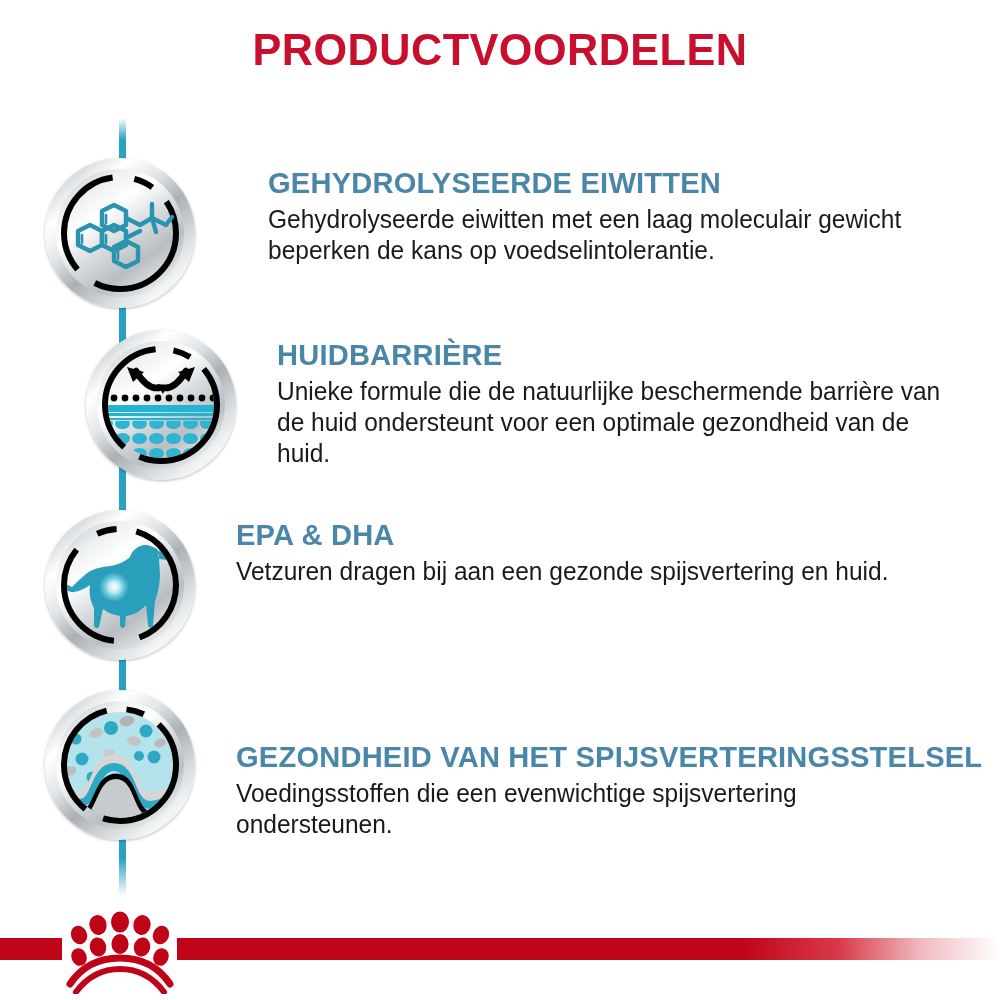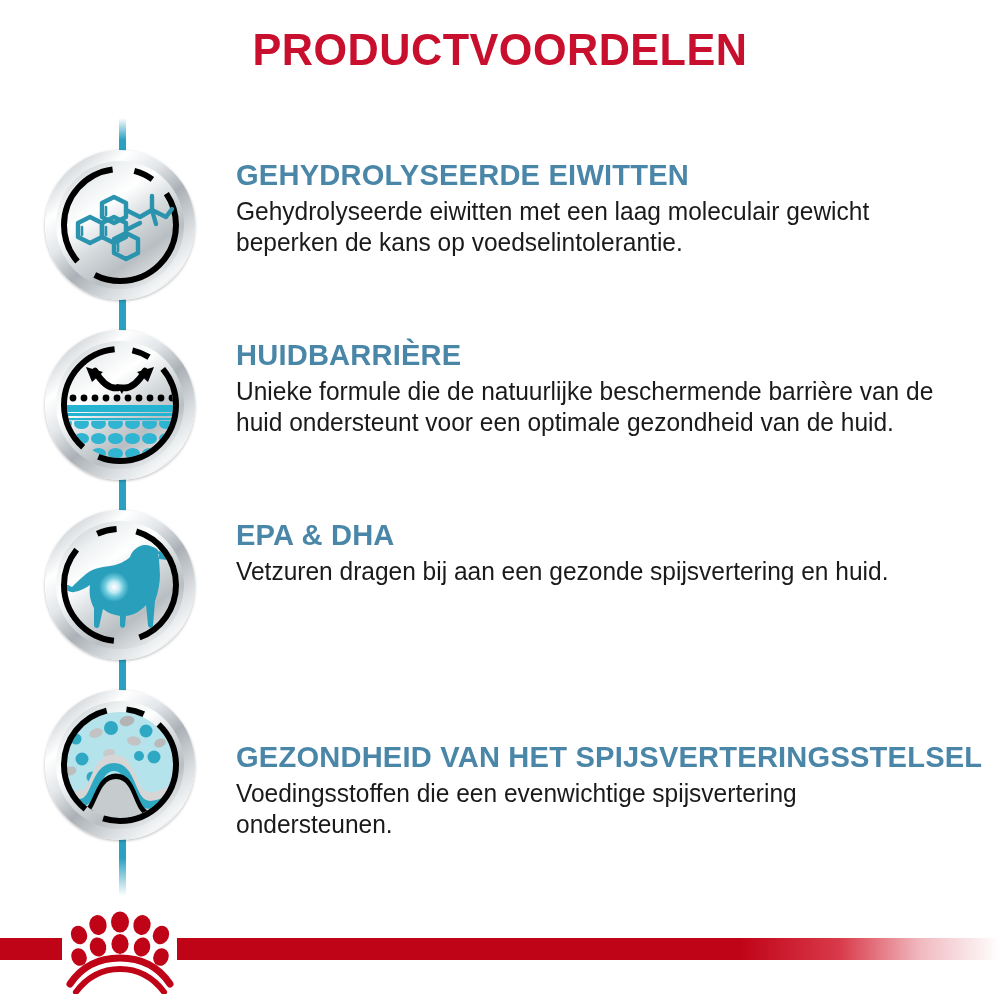--- a/index.html
+++ b/index.html
@@ -52,22 +52,22 @@
   }
 
   
   .benefit-row {
     position: absolute;
     left: 0;
     width: 1000px;
     display: flex;
     align-items: flex-start;
   }
-  #row-0 { top: 150px; }
-  #row-1 { top: 330px; }
+  #row-0 { top: 158px; gap: 32px; }
+  #row-1 { top: 330px; padding-left: 41px; }
   #row-2 { top: 510px; }
   #row-3 { top: 690px; align-items: flex-end; }
 
   
   .icon-badge {
     position: relative;
     flex: 0 0 auto;
     width: 150px;
     height: 150px;
     margin-left: 45px;

